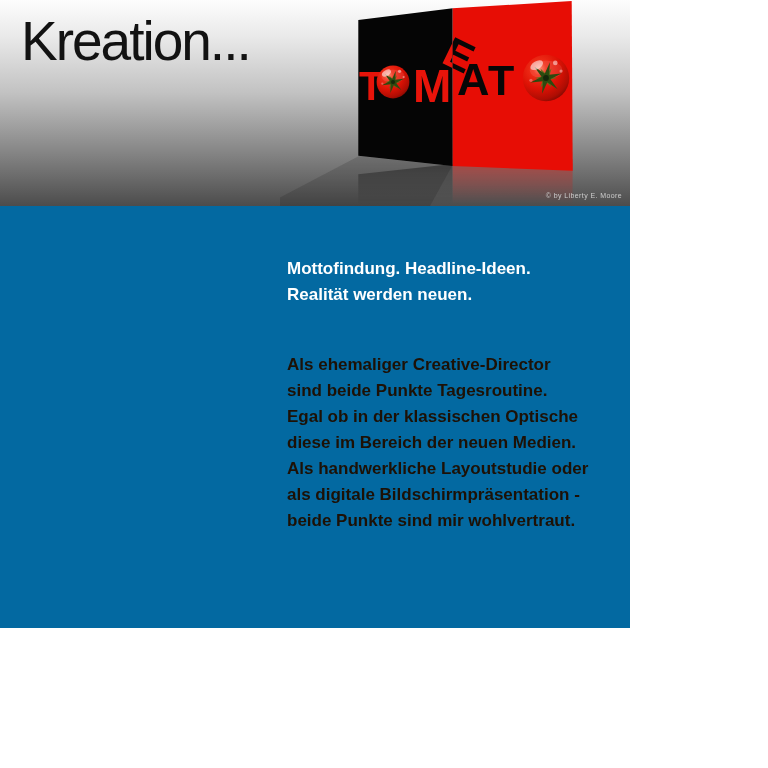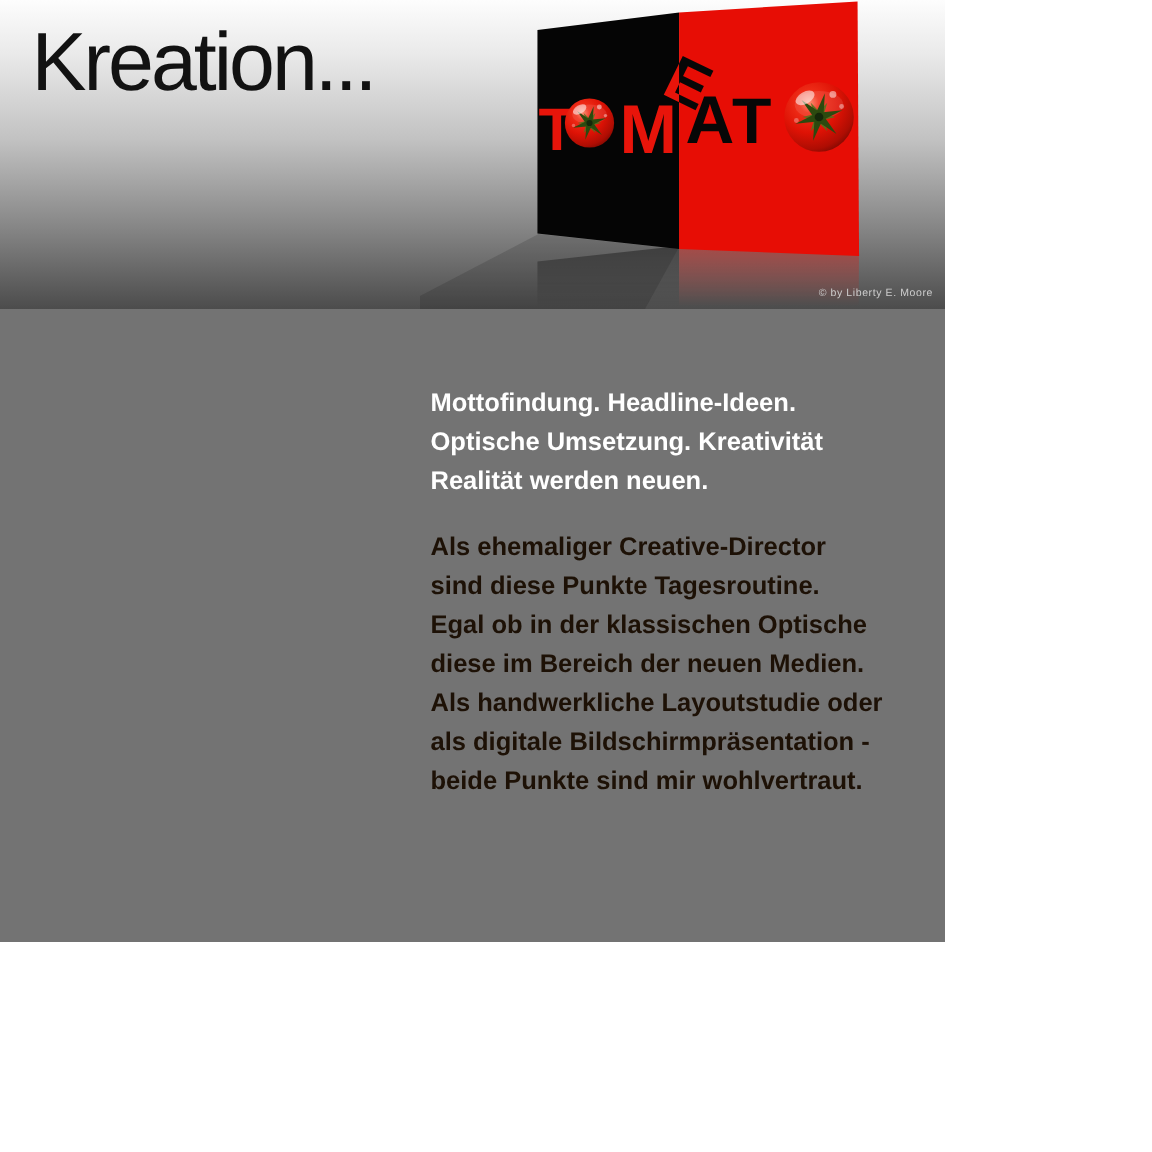--- a/index.html
+++ b/index.html
@@ -16,21 +16,21 @@
     font-size:55px; font-weight:400; letter-spacing:-2px;
     color:#121212; line-height:1; white-space:nowrap;
   }
   .scene-svg { position:absolute; left:280px; top:0; }
   .copyright {
     position:absolute; right:8px; top:192px;
     font-size:7px; letter-spacing:0.4px; color:#cdcdcd; white-space:nowrap;
   }
   .content {
     position:absolute; left:0; top:206px; width:630px; height:422px;
-    background:#737373;
+    background:#0369a1;
   }
   .para { position:absolute; left:287px; font-size:17px; line-height:26px; }
   .para-intro { top:50px; font-weight:bold; color:#ffffff; }
   .para-body { top:146px; font-weight:700; color:#1d1106; }
   .para .line { white-space:nowrap; }
 </style>
 </head>
 <body>
 
 <div class="page">
@@ -117,26 +117,25 @@
         <use href="#tomatoUnit" xlink:href="#tomatoUnit" transform="translate(266,78) scale(1.16)"></use>
       </g>
     </svg>
 
     <div class="copyright">© by Liberty E. Moore</div>
   </div>
 
   <div class="content">
     <div class="para para-intro">
       <div class="line">Mottofindung. Headline-Ideen.</div>
-      <div class="line">Optische Umsetzung. Kreativität</div>
       <div class="line">Realität werden neuen.</div>
     </div>
     <div class="para para-body">
       <div class="line">Als ehemaliger Creative-Director</div>
-      <div class="line">sind diese Punkte Tagesroutine.</div>
+      <div class="line">sind beide Punkte Tagesroutine.</div>
       <div class="line">Egal ob in der klassischen Optische</div>
       <div class="line">diese im Bereich der neuen Medien.</div>
       <div class="line">Als handwerkliche Layoutstudie oder</div>
       <div class="line">als digitale Bildschirmpräsentation -</div>
       <div class="line">beide Punkte sind mir wohlvertraut.</div>
     </div>
   </div>
 
 </div>
 

